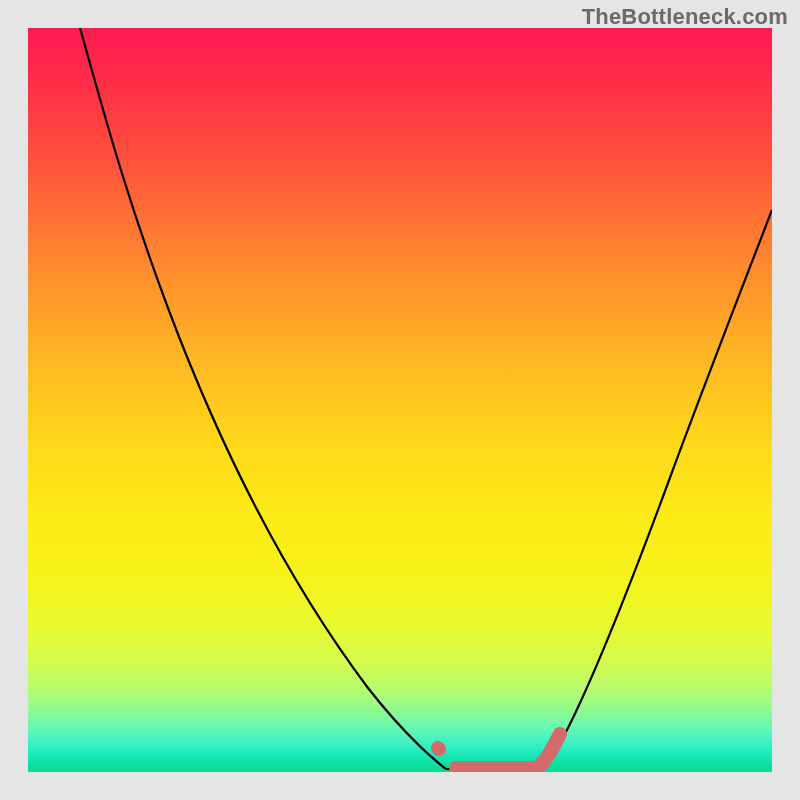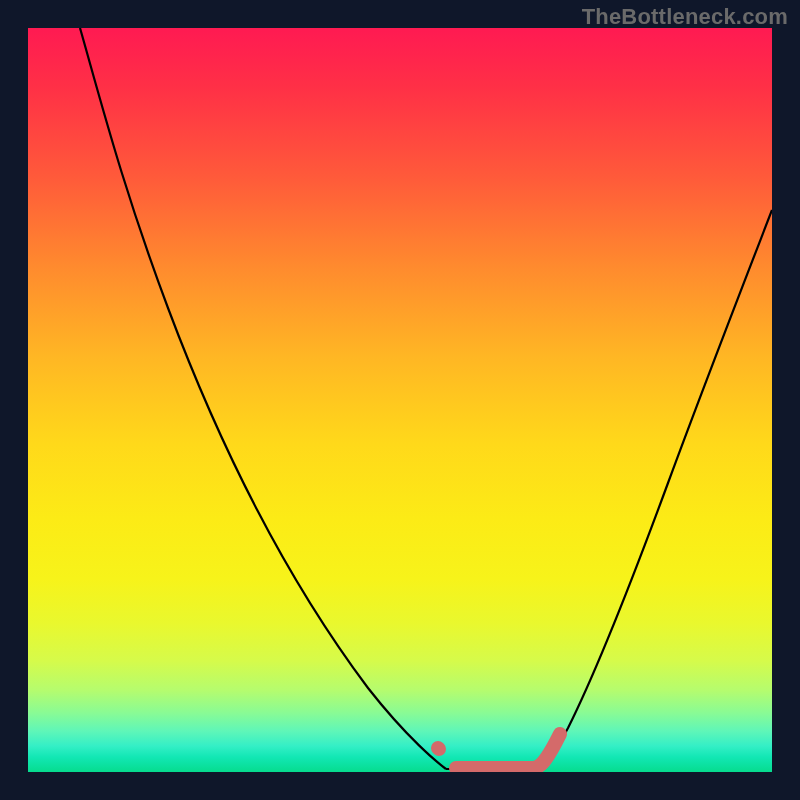--- a/index.html
+++ b/index.html
@@ -1,21 +1,21 @@
 <!DOCTYPE html>
 <html><head>
 <meta charset="utf-8">
 <style>
   * { margin: 0; padding: 0; box-sizing: border-box; }
   html, body { width: 800px; height: 800px; background: #000; overflow: hidden; }
   .stage {
     position: relative;
     width: 800px;
     height: 800px;
-    background: #0f172a;
+    background: #e5e5e5;
   }
   .watermark {
     position: absolute;
     top: 4px;
     right: 12px;
     font-family: Arial, Helvetica, sans-serif;
     font-size: 22px;
     font-weight: 600;
     color: #6a6a6a;
     letter-spacing: 0.2px;

